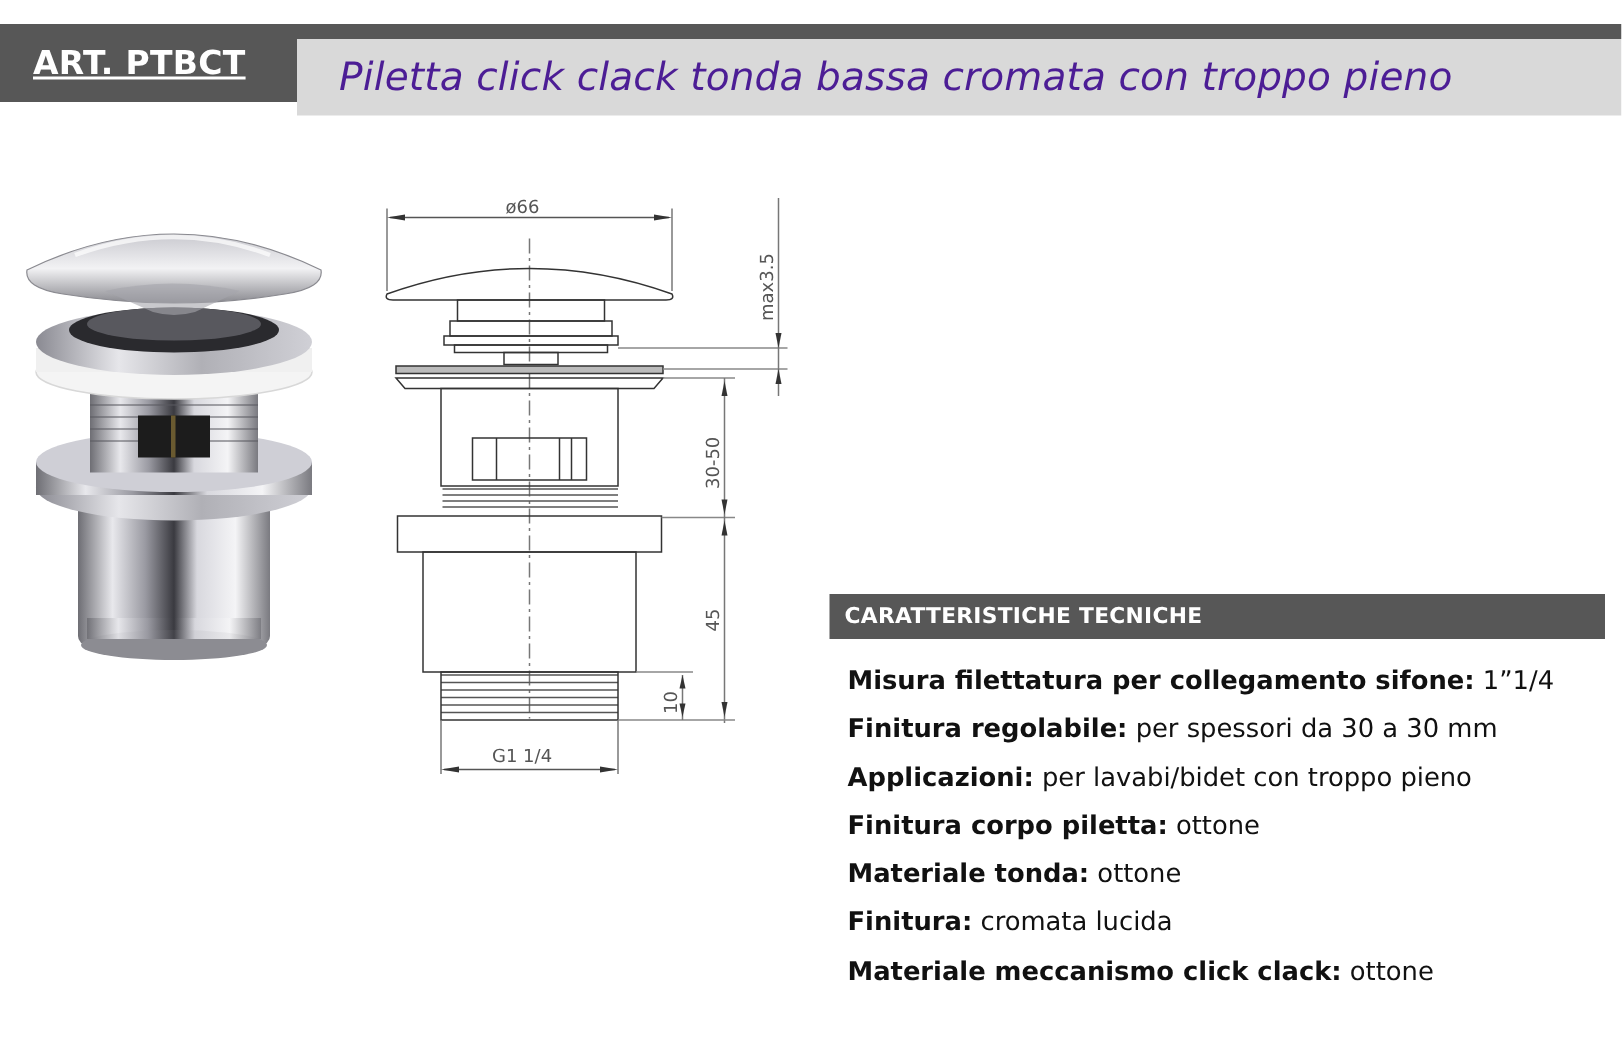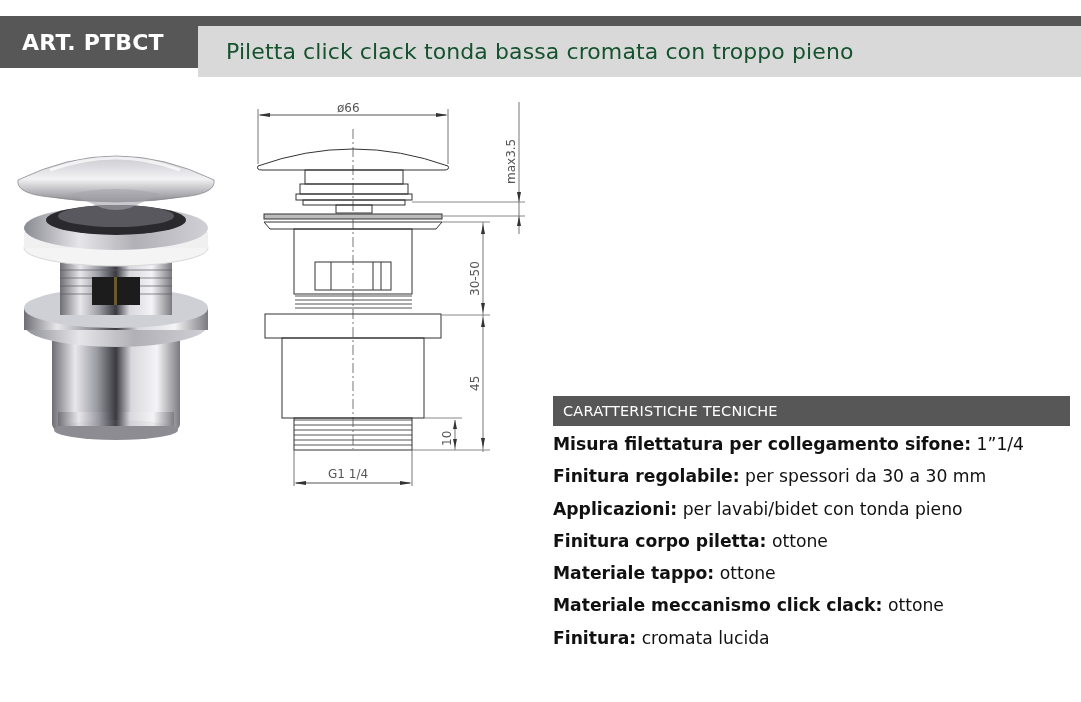--- a/index.html
+++ b/index.html
@@ -3,33 +3,33 @@
 <meta charset="utf-8">
 <style>
   html, body { margin: 0; padding: 0; background: #ffffff; }
   body { width: 1081px; height: 702px; position: relative; overflow: hidden;
          font-family: "DejaVu Sans", "Liberation Sans", sans-serif; color: #111; }
 
   .top-strip { position: absolute; left: 0; top: 16px; width: 1081px; height: 10px; background: #575757; }
   .art-block { position: absolute; left: 0; top: 16px; width: 198px; height: 52px; background: #575757;
                display: flex; align-items: center; }
   .art-code { color: #ffffff; font-weight: bold; font-size: 22px; letter-spacing: 0.2px; margin-left: 22px;
-              font-family: "DejaVu Sans", sans-serif; }
+              font-family: "DejaVu Sans", sans-serif; text-decoration: underline; }
   .title-bar { position: absolute; left: 198px; top: 26px; width: 883px; height: 51px; background: #d9d9d9;
                display: flex; align-items: center; }
-  .title-text { font-size: 22px; color: #14532d; margin-left: 28px;
+  .title-text { font-style: italic; font-size: 26px; color: #4c1d95; margin-left: 28px;
                 font-family: "DejaVu Sans", sans-serif; letter-spacing: 0.1px; }
 
   .photo { position: absolute; left: 10px; top: 140px; width: 215px; height: 305px; }
-  .drawing { position: absolute; left: 250px; top: 94px; width: 290px; height: 400px; text-align: center; }
+  .drawing { position: absolute; left: 250px; top: 124px; width: 290px; height: 400px; text-align: center; }
 
   .spec-panel { position: absolute; left: 553px; top: 396px; width: 517px; }
   .spec-header { height: 30px; background: #575757; display: flex; align-items: center; }
-  .spec-header-text { color: #ffffff; font-weight: normal; font-size: 14.5px; margin-left: 10px; letter-spacing: 0.2px; }
-  .spec-list { margin: 0; padding: 0; list-style: none; }
+  .spec-header-text { color: #ffffff; font-weight: bold; font-size: 14.5px; margin-left: 10px; letter-spacing: 0.2px; }
+  .spec-list { margin: 12px; padding: 0; list-style: none; }
   .spec-item { font-size: 17.2px; height: 32.3px; line-height: 32px; white-space: nowrap; color: #111; }
   .spec-item:first-child { margin-top: 2px; }
   .spec-label { font-weight: bold; }
   .spec-value { font-weight: normal; }
 </style>
 </head>
 <body>
 
 <div class="top-strip"></div>
 <div class="art-block">
@@ -180,19 +180,19 @@
   </svg>
 </div>
 
 <div class="spec-panel">
   <div class="spec-header">
     <span class="spec-header-text">CARATTERISTICHE TECNICHE</span>
   </div>
   <ul class="spec-list">
     <li class="spec-item"><span class="spec-label">Misura filettatura per collegamento sifone:</span><span class="spec-value"> 1”1/4</span></li>
     <li class="spec-item"><span class="spec-label">Finitura regolabile:</span><span class="spec-value"> per spessori da 30 a 30 mm</span></li>
-    <li class="spec-item"><span class="spec-label">Applicazioni:</span><span class="spec-value"> per lavabi/bidet con tonda pieno</span></li>
+    <li class="spec-item"><span class="spec-label">Applicazioni:</span><span class="spec-value"> per lavabi/bidet con troppo pieno</span></li>
     <li class="spec-item"><span class="spec-label">Finitura corpo piletta:</span><span class="spec-value"> ottone</span></li>
-    <li class="spec-item"><span class="spec-label">Materiale tappo:</span><span class="spec-value"> ottone</span></li>
+    <li class="spec-item"><span class="spec-label">Materiale tonda:</span><span class="spec-value"> ottone</span></li>
+    <li class="spec-item"><span class="spec-label">Finitura:</span><span class="spec-value"> cromata lucida</span></li>
     <li class="spec-item"><span class="spec-label">Materiale meccanismo click clack:</span><span class="spec-value"> ottone</span></li>
-    <li class="spec-item"><span class="spec-label">Finitura:</span><span class="spec-value"> cromata lucida</span></li>
   </ul>
 </div>
 
 </body></html>

